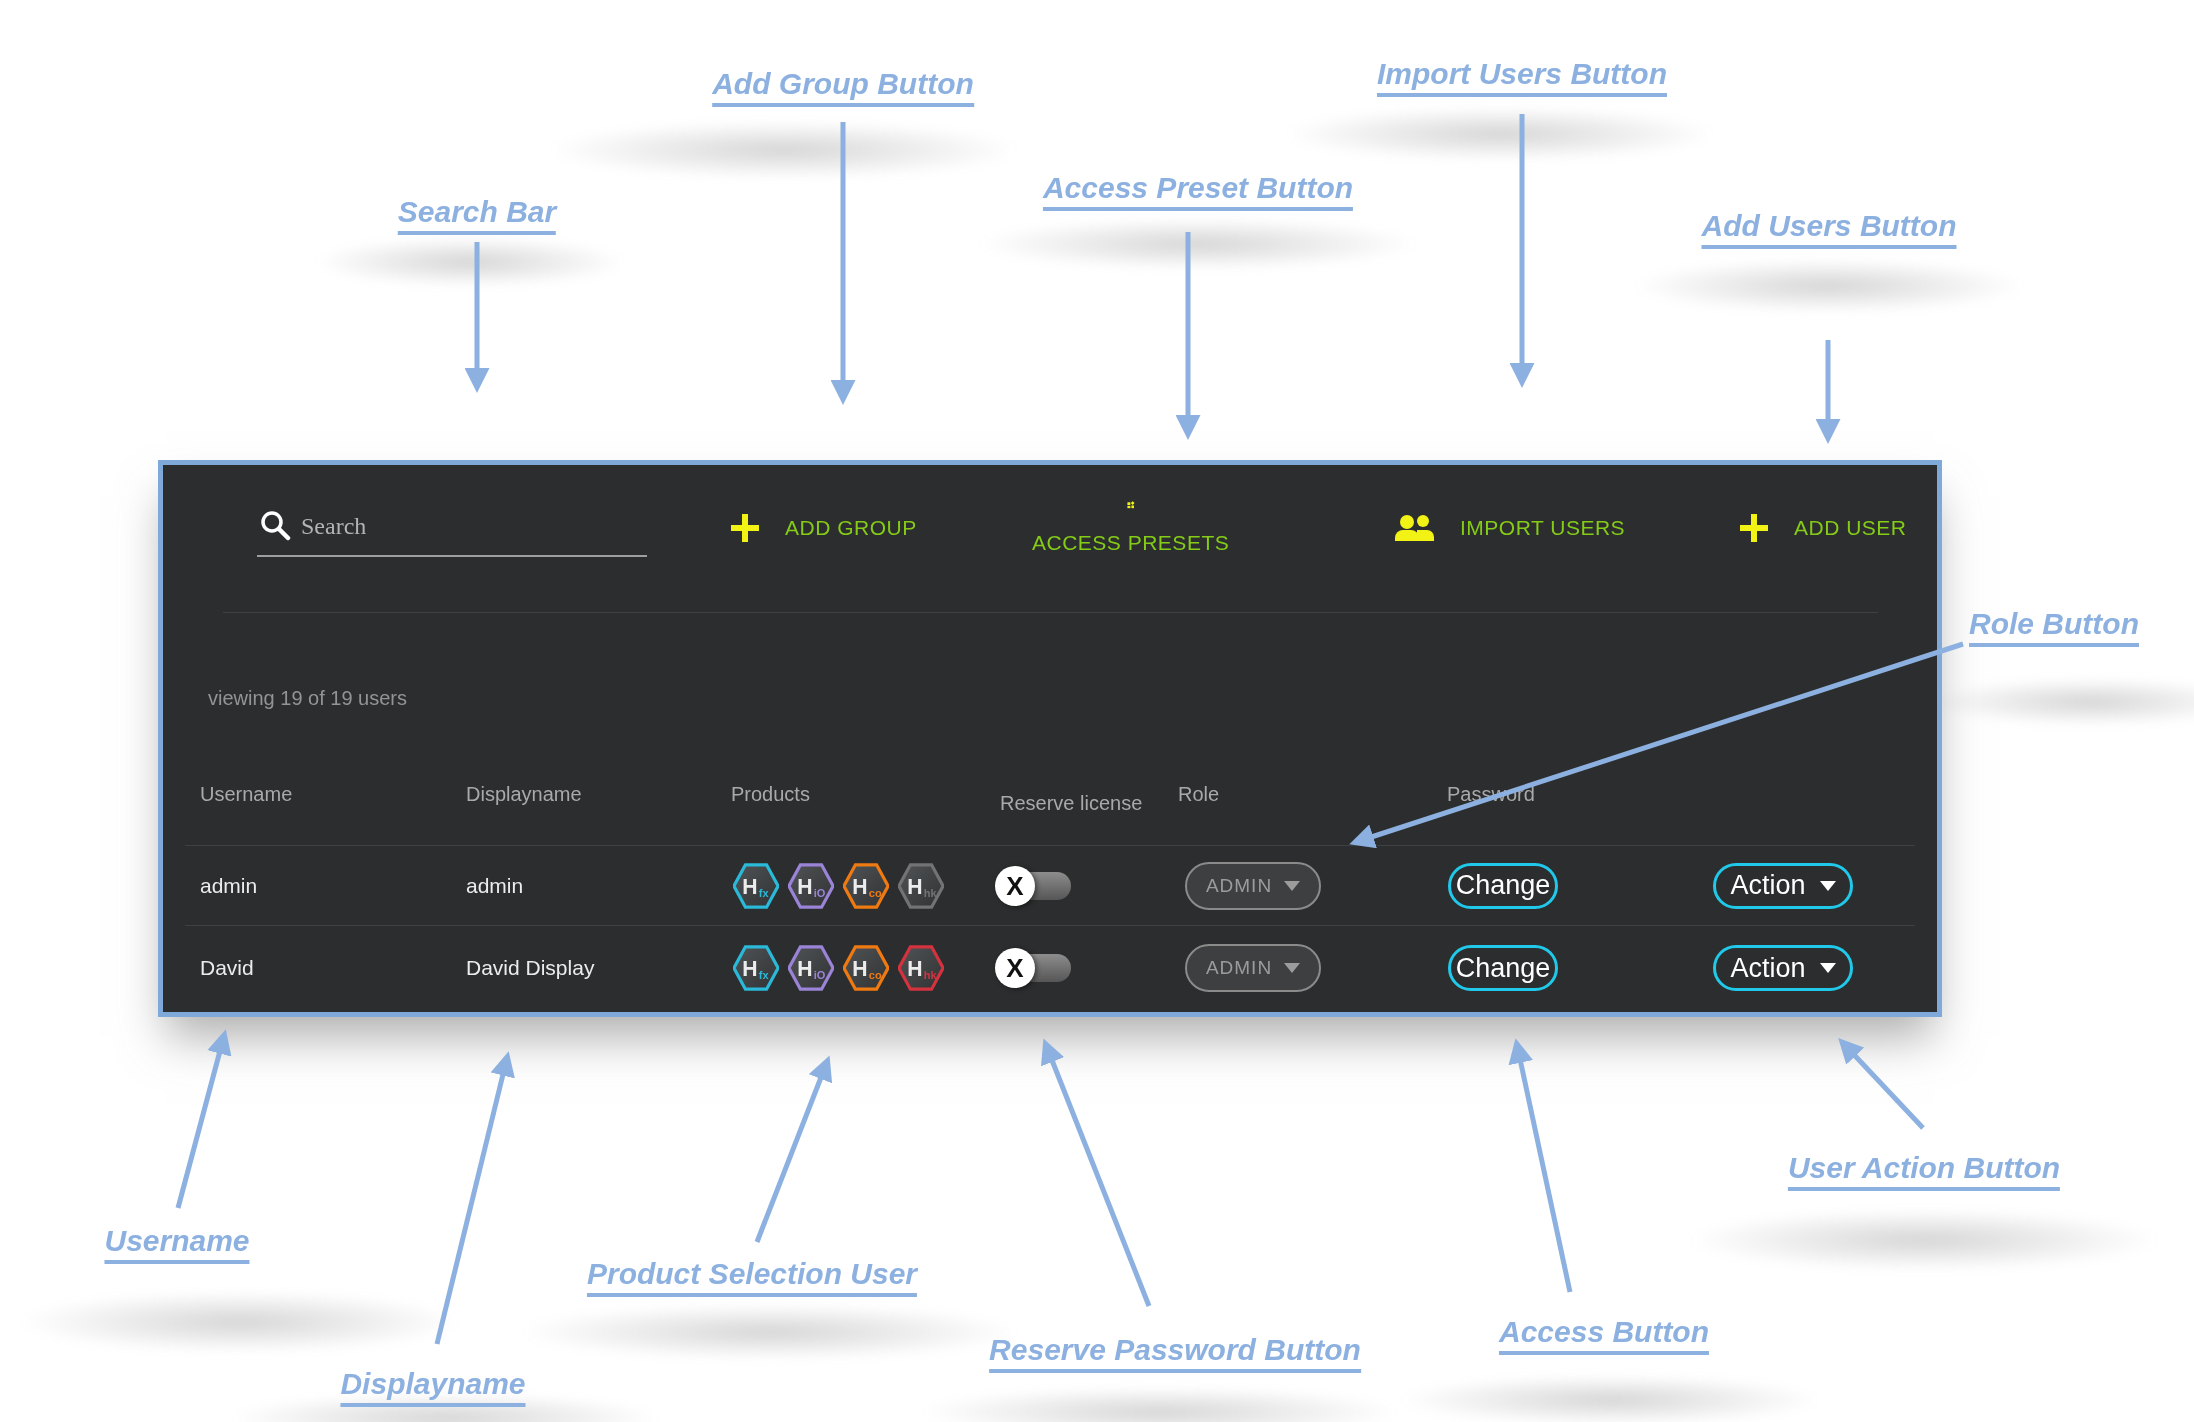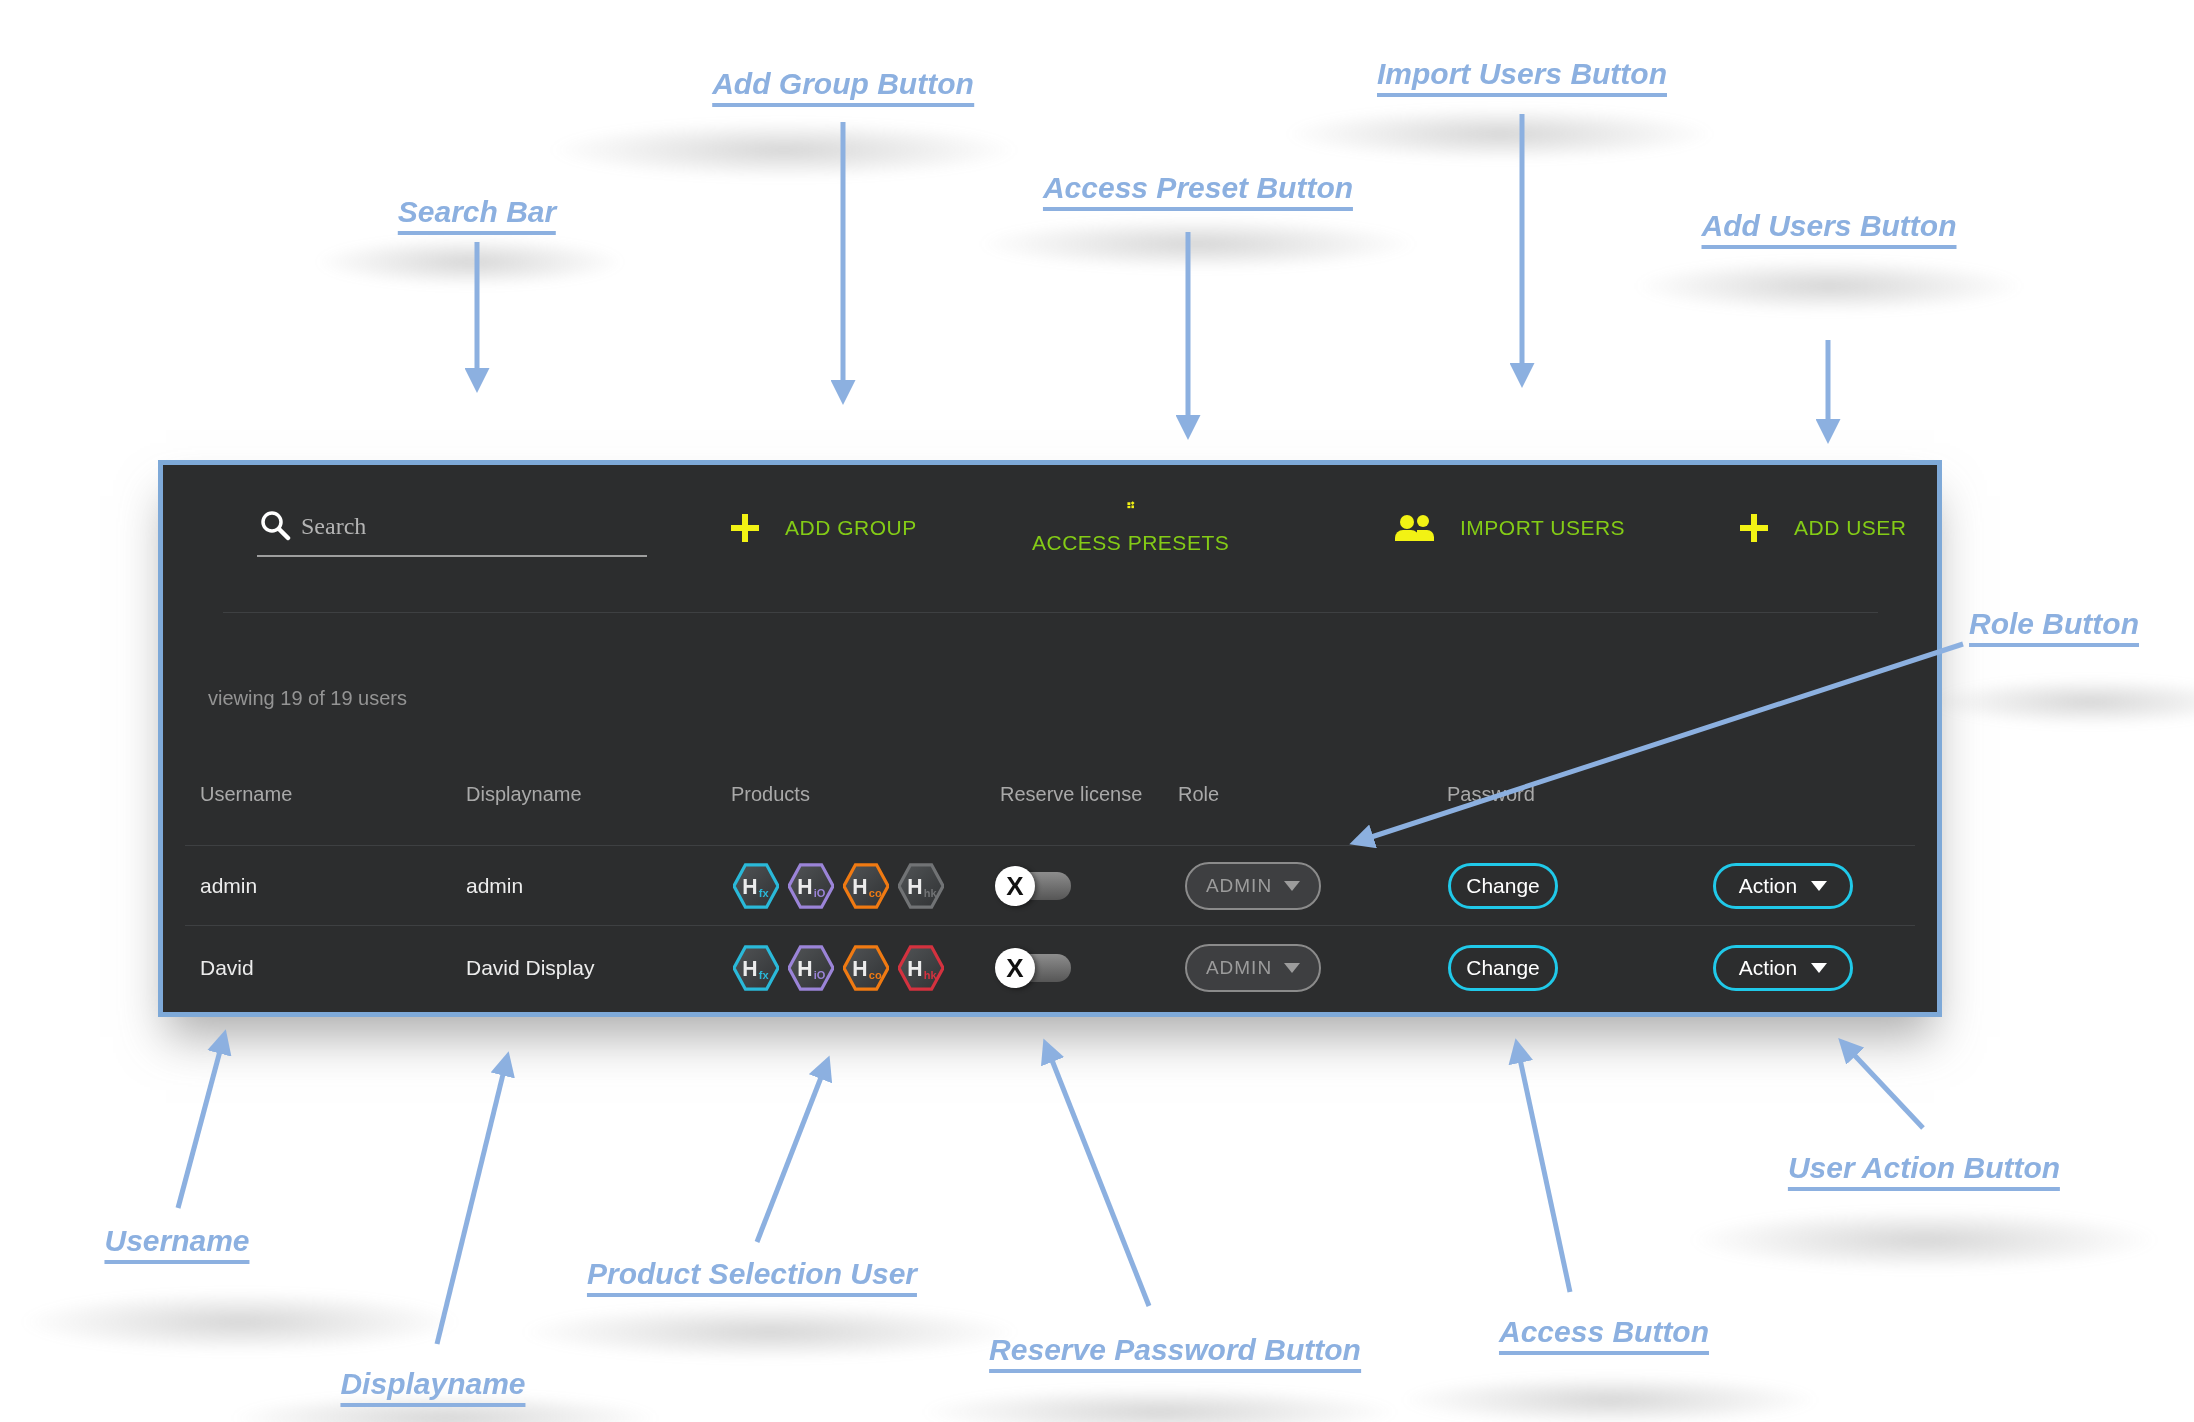--- a/index.html
+++ b/index.html
@@ -44,21 +44,21 @@
   .track{position:absolute;left:14px;top:6px;width:62px;height:28px;border-radius:14px;
          background:linear-gradient(180deg,#8d8d8d,#565656);}
   .knob{position:absolute;left:0;top:0;width:40px;height:40px;border-radius:50%;background:#ffffff;
         color:#111;font-size:26px;font-weight:bold;line-height:40px;text-align:center;
         box-shadow:2px 1px 5px rgba(0,0,0,.45);}
 
   .pill{position:absolute;top:50%;transform:translateY(-50%);display:flex;align-items:center;
         justify-content:center;box-sizing:border-box;border-radius:24px;cursor:pointer;}
   .role-pill{left:1022px;width:136px;height:48px;background:#3e3f41;border:2px solid #8b8b8b;
         color:#9c9c9c;font-size:19px;letter-spacing:1px;gap:12px;}
-  .cyan-pill{border:3px solid #20c9e9;background:transparent;color:#ffffff;font-size:21px;gap:14px;}
+  .cyan-pill{border:3px solid #20c9e9;background:transparent;color:#ffffff;font-size:27px;gap:14px;}
   .change-pill{left:1285px;width:110px;height:46px;}
   .action-pill{left:1550px;width:140px;height:46px;}
   .caret{width:0;height:0;border-left:8px solid transparent;border-right:8px solid transparent;}
   .caret-gray{border-top:10px solid #9c9c9c;}
   .caret-white{border-top:10px solid #ffffff;}
 </style>
 </head>
 <body>
 
 <div class="stage">
@@ -160,21 +160,21 @@
       <span>ADD USER</span>
     </div>
 
     <div class="divider" style="left:60px;top:147px;width:1655px;"></div>
 
     <div class="status">viewing 19 of 19 users</div>
 
     <div class="th" style="left:37px;">Username</div>
     <div class="th" style="left:303px;">Displayname</div>
     <div class="th" style="left:568px;">Products</div>
-    <div class="th" style="left:837px;">Reserve license</div>
+    <div class="th" style="left:837px;margin-top:9px;">Reserve license</div>
     <div class="th" style="left:1015px;">Role</div>
     <div class="th" style="left:1284px;">Password</div>
 
     <div class="divider" style="left:22px;top:380px;width:1730px;"></div>
 
     <div class="row" style="top:381px;height:79px;">
       <div class="cell" style="left:37px;">admin</div>
       <div class="cell" style="left:303px;">admin</div>
 
       <svg class="hex" viewBox="0 0 100 100" style="left: 570px; color: rgb(42, 185, 217);">

